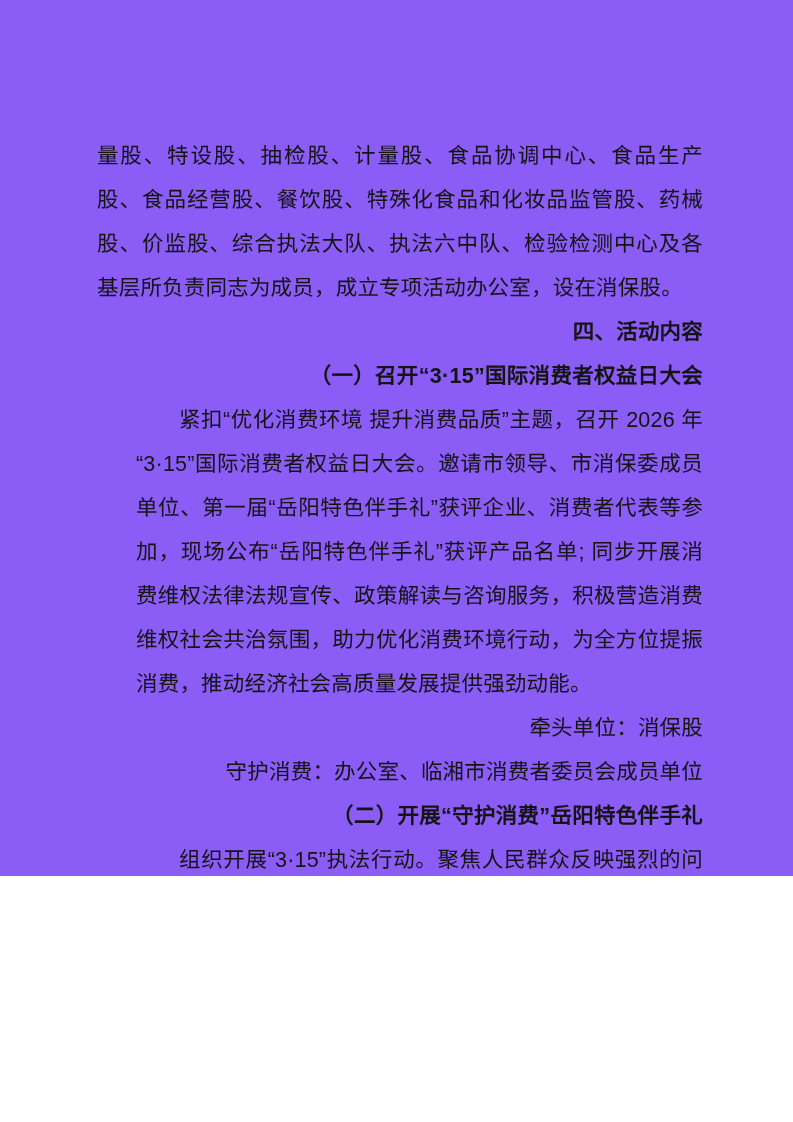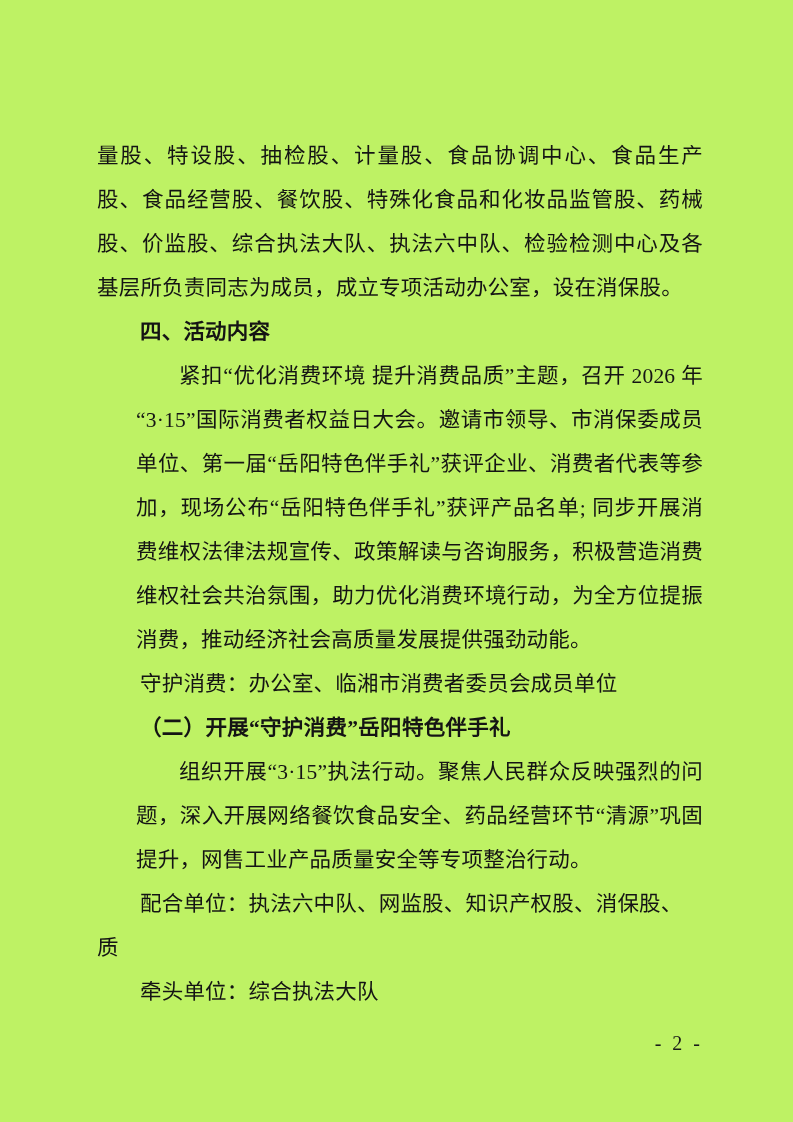--- a/index.html
+++ b/index.html
@@ -3,35 +3,36 @@
 <meta charset="utf-8">
 <style>
   html, body {
     margin: 0;
     padding: 0;
     background: #ffffff;
   }
   .page {
     position: relative;
     width: 793px;
-    height: 1122px;
-    background: #bef264;
+    height: 876px;
+    background: #8b5cf6;
     overflow: hidden;
-    font-family: Liberation Serif, serif;
+    font-family: Liberation Sans, sans-serif;
     color: #141414;
   }
   .body-area {
     position: absolute;
     left: 97px;
     top: 134px;
     width: 606px;
   }
   p {
     margin: 0;
     padding: 0;
+    text-align: right;
   }
   .para {
     font-size: 21.5px;
     line-height: 44px;
     letter-spacing: 0.2px;
     text-align: justify;
     text-justify: inter-character;
     text-align-last: left;
   }
   .para.indent {
@@ -71,23 +72,25 @@
 <body>
 
 <div class="page">
 
   <div class="body-area">
 
     <p class="para">量股、特设股、抽检股、计量股、食品协调中心、食品生产股、食品经营股、餐饮股、特殊化食品和化妆品监管股、药械股、价监股、综合执法大队、执法六中队、检验检测中心及各基层所负责同志为成员，成立专项活动办公室，设在消保股。</p>
 
     <p class="heading">四、活动内容</p>
 
+    <p class="heading-kai">（一）召开“3·15”国际消费者权益日大会</p>
 
     <p class="para indent">紧扣“优化消费环境 提升消费品质”主题，召开 2026 年“3·15”国际消费者权益日大会。邀请市领导、市消保委成员单位、第一届“岳阳特色伴手礼”获评企业、消费者代表等参加，现场公布“岳阳特色伴手礼”获评产品名单; 同步开展消费维权法律法规宣传、政策解读与咨询服务，积极营造消费维权社会共治氛围，助力优化消费环境行动，为全方位提振消费，推动经济社会高质量发展提供强劲动能。</p>
 
+    <p class="sub">牵头单位：消保股</p>
 
     <p class="sub">守护消费：办公室、临湘市消费者委员会成员单位</p>
 
     <p class="heading-kai">（二）开展“守护消费”岳阳特色伴手礼</p>
 
     <p class="para indent">组织开展“3·15”执法行动。聚焦人民群众反映强烈的问题，深入开展网络餐饮食品安全、药品经营环节“清源”巩固提升，网售工业产品质量安全等专项整治行动。</p>
 
     <p class="sub">配合单位：执法六中队、网监股、知识产权股、消保股、质</p>
 
     <p class="sub">牵头单位：综合执法大队</p>

